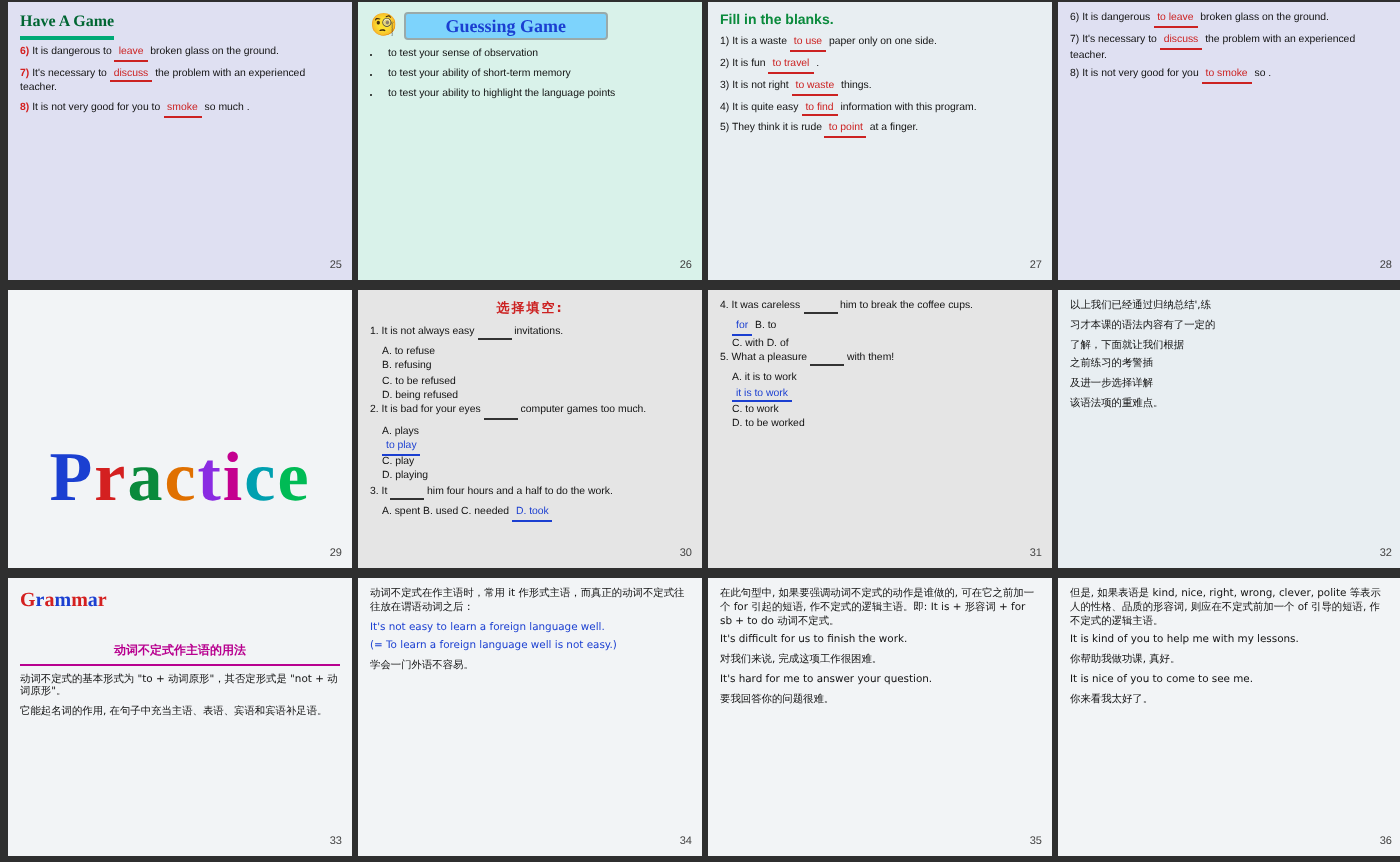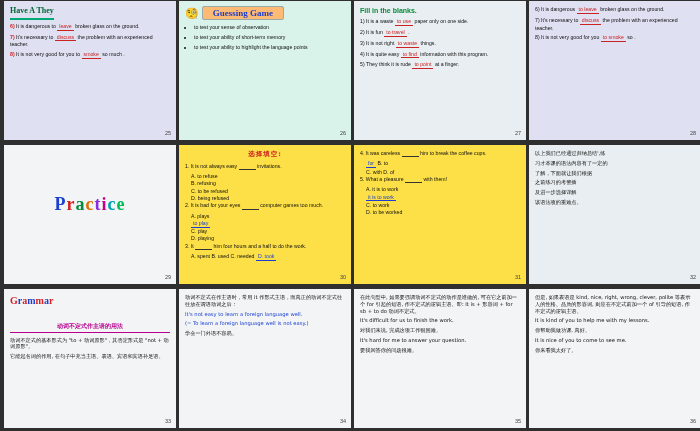--- a/index.html
+++ b/index.html
@@ -24,21 +24,21 @@
     box-sizing:border-box;
     font-size:5.2px;
     line-height:1.35;
     color:#111;
     padding:5px 6px 12px 6px;
   }
   .slide.bg-lav { background:#dfe0f2; }
   .slide.bg-mint { background:#d9f2ea; }
   .slide.bg-pale { background:#e8eef2; }
   .slide.bg-white { background:#f2f4f6; }
-  .slide.bg-ice { background:#fde047; }
+  .slide.bg-ice { background:#e5e5e5; }
   .num {
     position:absolute;
     right:5px; bottom:3px;
     font-size:5.5px;
     color:#444;
   }
   .red { color:#d42020; }
   .blue { color:#1b3fd1; }
   .green { color:#0a8a3c; }
   .bold { font-weight:bold; }
@@ -71,42 +71,42 @@
   .gg-head {
     display:flex; align-items:center; gap:3px;
     margin-bottom:4px;
   }
   .gg-badge {
     font-family:"Liberation Serif", serif;
     font-weight:bold;
     font-size:9px;
     color:#1b3fd1;
     border:1px solid #9aa;
-    background:#fdba74;
-    padding:0 10px;
+    background:#7dd3fc;
+    padding:0 20px;
     border-radius:2px;
   }
   .emoji { font-size:11px; line-height:1; }
   .hal-head {
     font-weight:bold;
     font-size:8px;
     font-family:"Liberation Serif", serif;
     color:#063;
     border-bottom:2px solid #0a7;
     display:inline-block;
     padding-bottom:1px;
     margin-bottom:3px;
   }
   .practice {
     font-family:"Liberation Serif", serif;
-    font-size:18px;
+    font-size:35px;
     font-weight:bold;
     letter-spacing:1px;
     text-align:center;
-    margin-top:42px;
+    margin-top:65px;
   }
   .practice span:nth-child(1){color:#1b3fd1;}
   .practice span:nth-child(2){color:#d42020;}
   .practice span:nth-child(3){color:#0a8a3c;}
   .practice span:nth-child(4){color:#e07000;}
   .practice span:nth-child(5){color:#8a2be2;}
   .practice span:nth-child(6){color:#c4008f;}
   .practice span:nth-child(7){color:#00a0b0;}
   .practice span:nth-child(8){color:#0b5;}
   .cn-title {
@@ -139,21 +139,21 @@
   p { margin:0 0 3px 0; }
   .cjk { font-family:"DejaVu Sans", sans-serif; }
   .tight { line-height:1.3; }
 </style>
 </head>
 <body>
 
 <div class="grid">
 
   <div class="slide bg-lav">
-    <div class="hal-head">Have A They</div>
+    <div class="hal-head">Have A Game</div>
     <div class="tight">
       <p><span class="red bold">6)</span>
         <span>It is dangerous to </span><span class="u-word">leave</span><span> broken glass on the ground.</span></p>
       <p><span class="red bold">7)</span>
         <span>It's necessary to </span><span class="u-word">discuss</span><span> the problem with an experienced teacher.</span></p>
       <p><span class="red bold">8)</span>
         <span>It is not very good for you to </span><span class="u-word">smoke</span><span> so much .</span></p>
     </div>
     <div class="num">25</div>
   </div>

